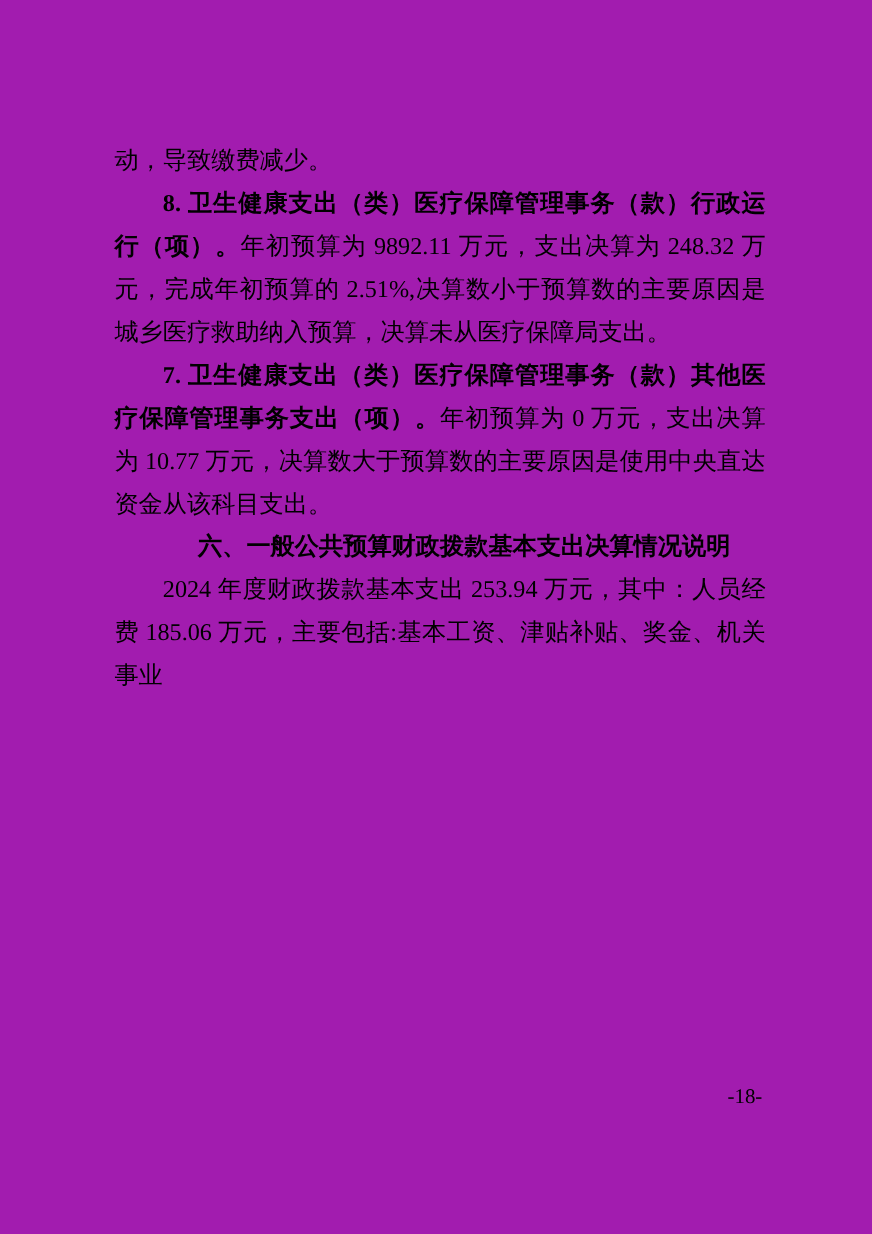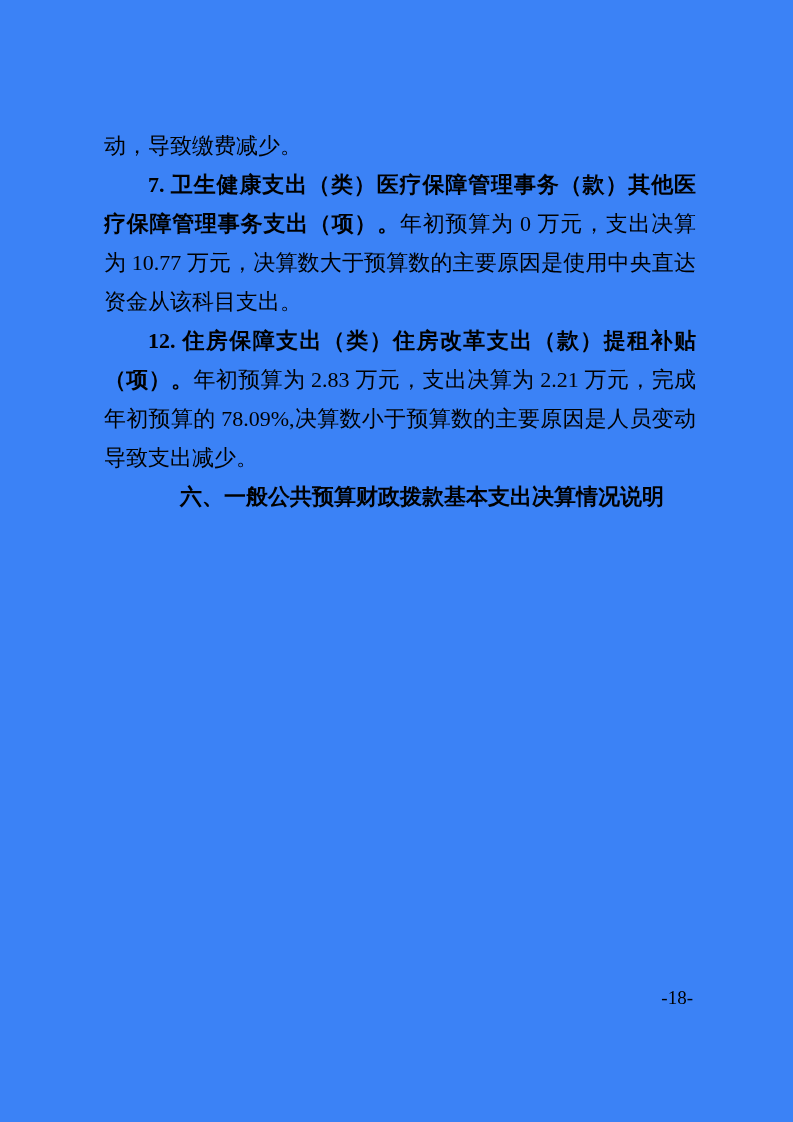--- a/index.html
+++ b/index.html
@@ -4,21 +4,21 @@
 <style>
   html, body {
     margin: 0;
     padding: 0;
     background: #ffffff;
   }
   .page {
     position: relative;
     width: 793px;
     height: 1122px;
-    background: #3b82f6;
+    background: #a21caf;
     overflow: hidden;
     font-family: "Liberation Serif", "DejaVu Serif", serif;
     color: #000000;
   }
   .content {
     position: absolute;
     left: 104px;
     top: 126px;
     width: 592px;
   }
@@ -50,26 +50,27 @@
   }
 </style>
 </head>
 <body>
 
 <div class="page">
   <div class="content">
 
     <p class="para continuation">动，导致缴费减少。</p>
 
+    <p class="para"><span class="lead">8. 卫生健康支出（类）医疗保障管理事务（款）行政运行（项）。</span><span>年初预算为 9892.11 万元，支出决算为 248.32 万元，完成年初预算的 2.51%,决算数小于预算数的主要原因是城乡医疗救助纳入预算，决算未从医疗保障局支出。</span></p>
 
 
     <p class="para"><span class="lead">7. 卫生健康支出（类）医疗保障管理事务（款）其他医疗保障管理事务支出（项）。</span><span>年初预算为 0 万元，支出决算为 10.77 万元，决算数大于预算数的主要原因是使用中央直达资金从该科目支出。</span></p>
 
 
-    <p class="para"><span class="lead">12. 住房保障支出（类）住房改革支出（款）提租补贴（项）。</span><span>年初预算为 2.83 万元，支出决算为 2.21 万元，完成年初预算的 78.09%,决算数小于预算数的主要原因是人员变动导致支出减少。</span></p>
 
     <p class="para heading">六、一般公共预算财政拨款基本支出决算情况说明</p>
 
+    <p class="para">2024 年度财政拨款基本支出 253.94 万元，其中：人员经费 185.06 万元，主要包括:基本工资、津贴补贴、奖金、机关事业</p>
 
   </div>
 
   <div class="page-number">-18-</div>
 </div>
 
 </body></html>

